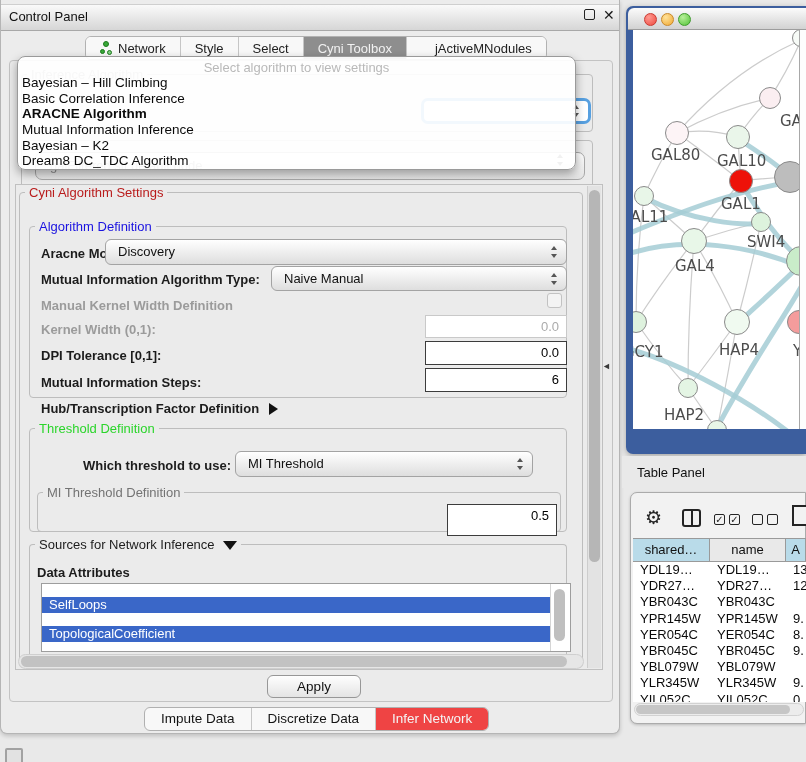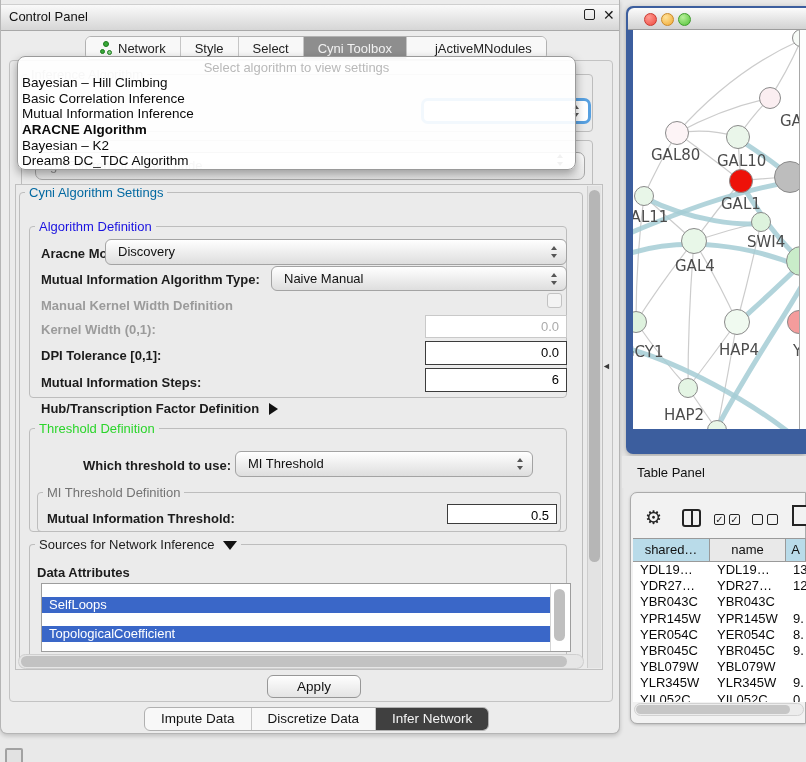--- a/index.html
+++ b/index.html
@@ -49,21 +49,21 @@
   #dropdown-items{left:4px;top:18px;width:550px;}
   .dd-item{font-size:13.5px;color:#0a0a0a;height:15.7px;line-height:15.7px;white-space:nowrap;}
   .dd-item.bold{font-weight:bold;}
 
   
   #settings-viewport{left:14px;top:184px;width:588px;height:486px;border:1px solid #c0c0c0;background:#ebebeb;}
   #settings-scrollbar{left:586px;top:186px;width:14px;height:482px;background:#e3e3e3;border-left:1px solid #cdcdcd;}
   #settings-thumb{left:588px;top:190px;width:11px;height:372px;background:#b6b6b6;border-radius:6px;}
 
   #cyni-group{left:18px;top:192px;width:564px;height:476px;border:1px solid #bdbdbd;border-radius:4px;}
-  #cyni-group-title{left:24px;top:185px;color:#0369a1;}
+  #cyni-group-title{left:24px;top:185px;color:#b91c1c;}
 
   #algdef-group{left:28px;top:226px;width:538px;height:172px;}
   #algdef-title{left:34px;top:219px;color:#1a12e0;}
   .lbl{font-size:13px;font-weight:bold;color:#1c1c1c;white-space:nowrap;}
   .lbl.dis{color:#9b9b9b;}
   .combo{border:1px solid #a3a3a3;border-radius:6px;background:linear-gradient(#ffffff,#dedede);font-size:13px;color:#111;line-height:24px;padding-left:12px;}
   .field{background:#fff;font-size:13px;text-align:right;padding:0 7px;line-height:22px;}
   .field.strong{border:1.5px solid #3c3c3c;color:#000;}
   .field.dis{border:1px solid #c9c9c9;color:#ababab;}
   #manual-kernel-cb{left:546px;top:293px;width:15px;height:15px;border:1px solid #c2c2c2;border-radius:3px;background:#f3f3f3;}
@@ -82,21 +82,21 @@
   #attr-vscroll{left:549px;top:584px;width:19px;height:67px;background:#fff;border-left:1px solid #d5d5d5;}
   #attr-vthumb{left:553px;top:589px;width:11px;height:52px;background:#bfbfbf;border-radius:6px;}
   #hscroll{left:17px;top:654px;width:566px;height:15px;background:#e6e6e6;border:1px solid #cfcfcf;border-radius:8px;}
   #hthumb{left:20px;top:656px;width:546px;height:11px;background:#c2c2c2;border-radius:6px;}
 
   #apply-btn{left:266px;top:675px;width:94px;height:23px;border:1px solid #979797;border-radius:6px;background:linear-gradient(#fefefe,#e4e4e4);font-size:13.5px;color:#111;text-align:center;line-height:21px;}
 
   #bottom-tabs{left:143px;top:707px;height:24px;display:flex;border:1px solid #b0b0b0;border-radius:6px;background:#f8f8f8;overflow:hidden;}
   .btab{padding:0 16px;font-size:13.5px;color:#141414;line-height:22px;border-right:1px solid #c6c6c6;}
   .btab:last-child{border-right:none;}
-  .btab.selected{background:#404040;color:#f4f4f4;text-align:right;}
+  .btab.selected{background:#ef4444;color:#f4f4f4;text-align:right;}
 
   #cursor{left:602px;top:361px;font-size:9px;color:#3a3a3a;z-index:50;}
   #dock-square{left:5px;top:748px;width:18px;height:20px;border:2px solid #a2a2a2;background:#e2e2e2;border-radius:2px;}
 
   
   #net-window{left:626px;top:6px;width:180px;height:448px;background:#3c5e9e;border-radius:7px 0 0 7px;box-shadow:0 2px 6px rgba(0,0,0,.3);}
   #net-titlebar{left:628px;top:8px;width:178px;height:22px;background:linear-gradient(#fbfbfb,#d2d2d2);border-radius:6px 0 0 0;border-bottom:1px solid #9d9d9d;}
   .light{top:13px;width:13px;height:13px;border-radius:50%;}
   #light-red{left:644px;background:radial-gradient(circle at 35% 30%,#ff9a92,#ee4b40);border:1px solid #c93a32;}
   #light-yellow{left:661px;background:radial-gradient(circle at 35% 30%,#ffe29a,#f0a832);border:1px solid #c9882a;}
@@ -168,22 +168,22 @@
       </div>
     <div class="abs groupbox" id="bg-group2"></div>
     <div class="abs" id="bg-combo2">galFiltered sif default node</div>
     <div class="abs" style="left:564px;top:158px;z-index:5;"><span class="spin" style="position:relative;display:inline-block;"></span></div>
 
     <div class="abs" id="algo-popup">
       <div class="abs" id="algo-popup-title">Select algorithm to view settings</div>
       <div class="abs" id="dropdown-items">
           <div class="dd-item">Bayesian – Hill Climbing</div>
           <div class="dd-item">Basic Correlation Inference</div>
+          <div class="dd-item bold">ARACNE Algorithm</div>
           <div class="dd-item">Mutual Information Inference</div>
-          <div class="dd-item bold">ARACNE Algorithm</div>
           <div class="dd-item">Bayesian – K2</div>
           <div class="dd-item">Dream8 DC_TDC Algorithm</div>
         </div>
     </div>
 
     <div class="abs" id="settings-viewport"></div>
     <div class="abs" id="settings-scrollbar"></div>
     <div class="abs" id="settings-thumb"></div>
 
     <div class="abs groupbox" id="cyni-group"></div>
@@ -212,22 +212,21 @@
 
     <div class="abs lbl" style="left:40px;top:401px;"><span>Hub/Transcription Factor Definition</span><span class="arrow-right"></span></div>
 
     <div class="abs groupbox" id="thr-group"></div>
     <div class="abs grouptitle" id="thr-title">Threshold Definition</div>
     <div class="abs lbl" style="left:82px;top:458px;">Which threshold to use:</div>
     <div class="abs combo" style="left:234px;top:451px;width:298px;height:26px;"><span>MI Threshold</span><span class="spin"></span></div>
 
     <div class="abs groupbox" id="mithr-group"></div>
     <div class="abs grouptitle" id="mithr-title">MI Threshold Definition</div>
-    <div class="abs lbl" style="left:46px;top:511px;">Mutual Information Threshold:</div>
-    <div class="abs field strong" style="left:446px;top:504px;width:110px;height:20px;">0.5</div>
+    <div class="abs field strong" style="left:446px;top:504px;width:110px;height:32px;">0.5</div>
 
     <div class="abs groupbox" id="src-group"></div>
     <div class="abs grouptitle" id="src-title"><span>Sources for Network Inference</span><span class="arrow-down"></span></div>
     <div class="abs lbl" style="left:36px;top:565px;">Data Attributes</div>
     <div class="abs" id="attr-list-box">
         <div class="attr-item" style="background: rgb(58, 103, 200);">SelfLoops</div>
         <div class="attr-item" style="background: rgb(58, 103, 200);">TopologicalCoefficient</div>
         <div class="attr-item" style="background: rgb(58, 103, 200);">BetweennessCentrality</div>
         <div class="attr-item" style="background: rgb(58, 103, 200);">gal4RGexp</div>
       </div>

